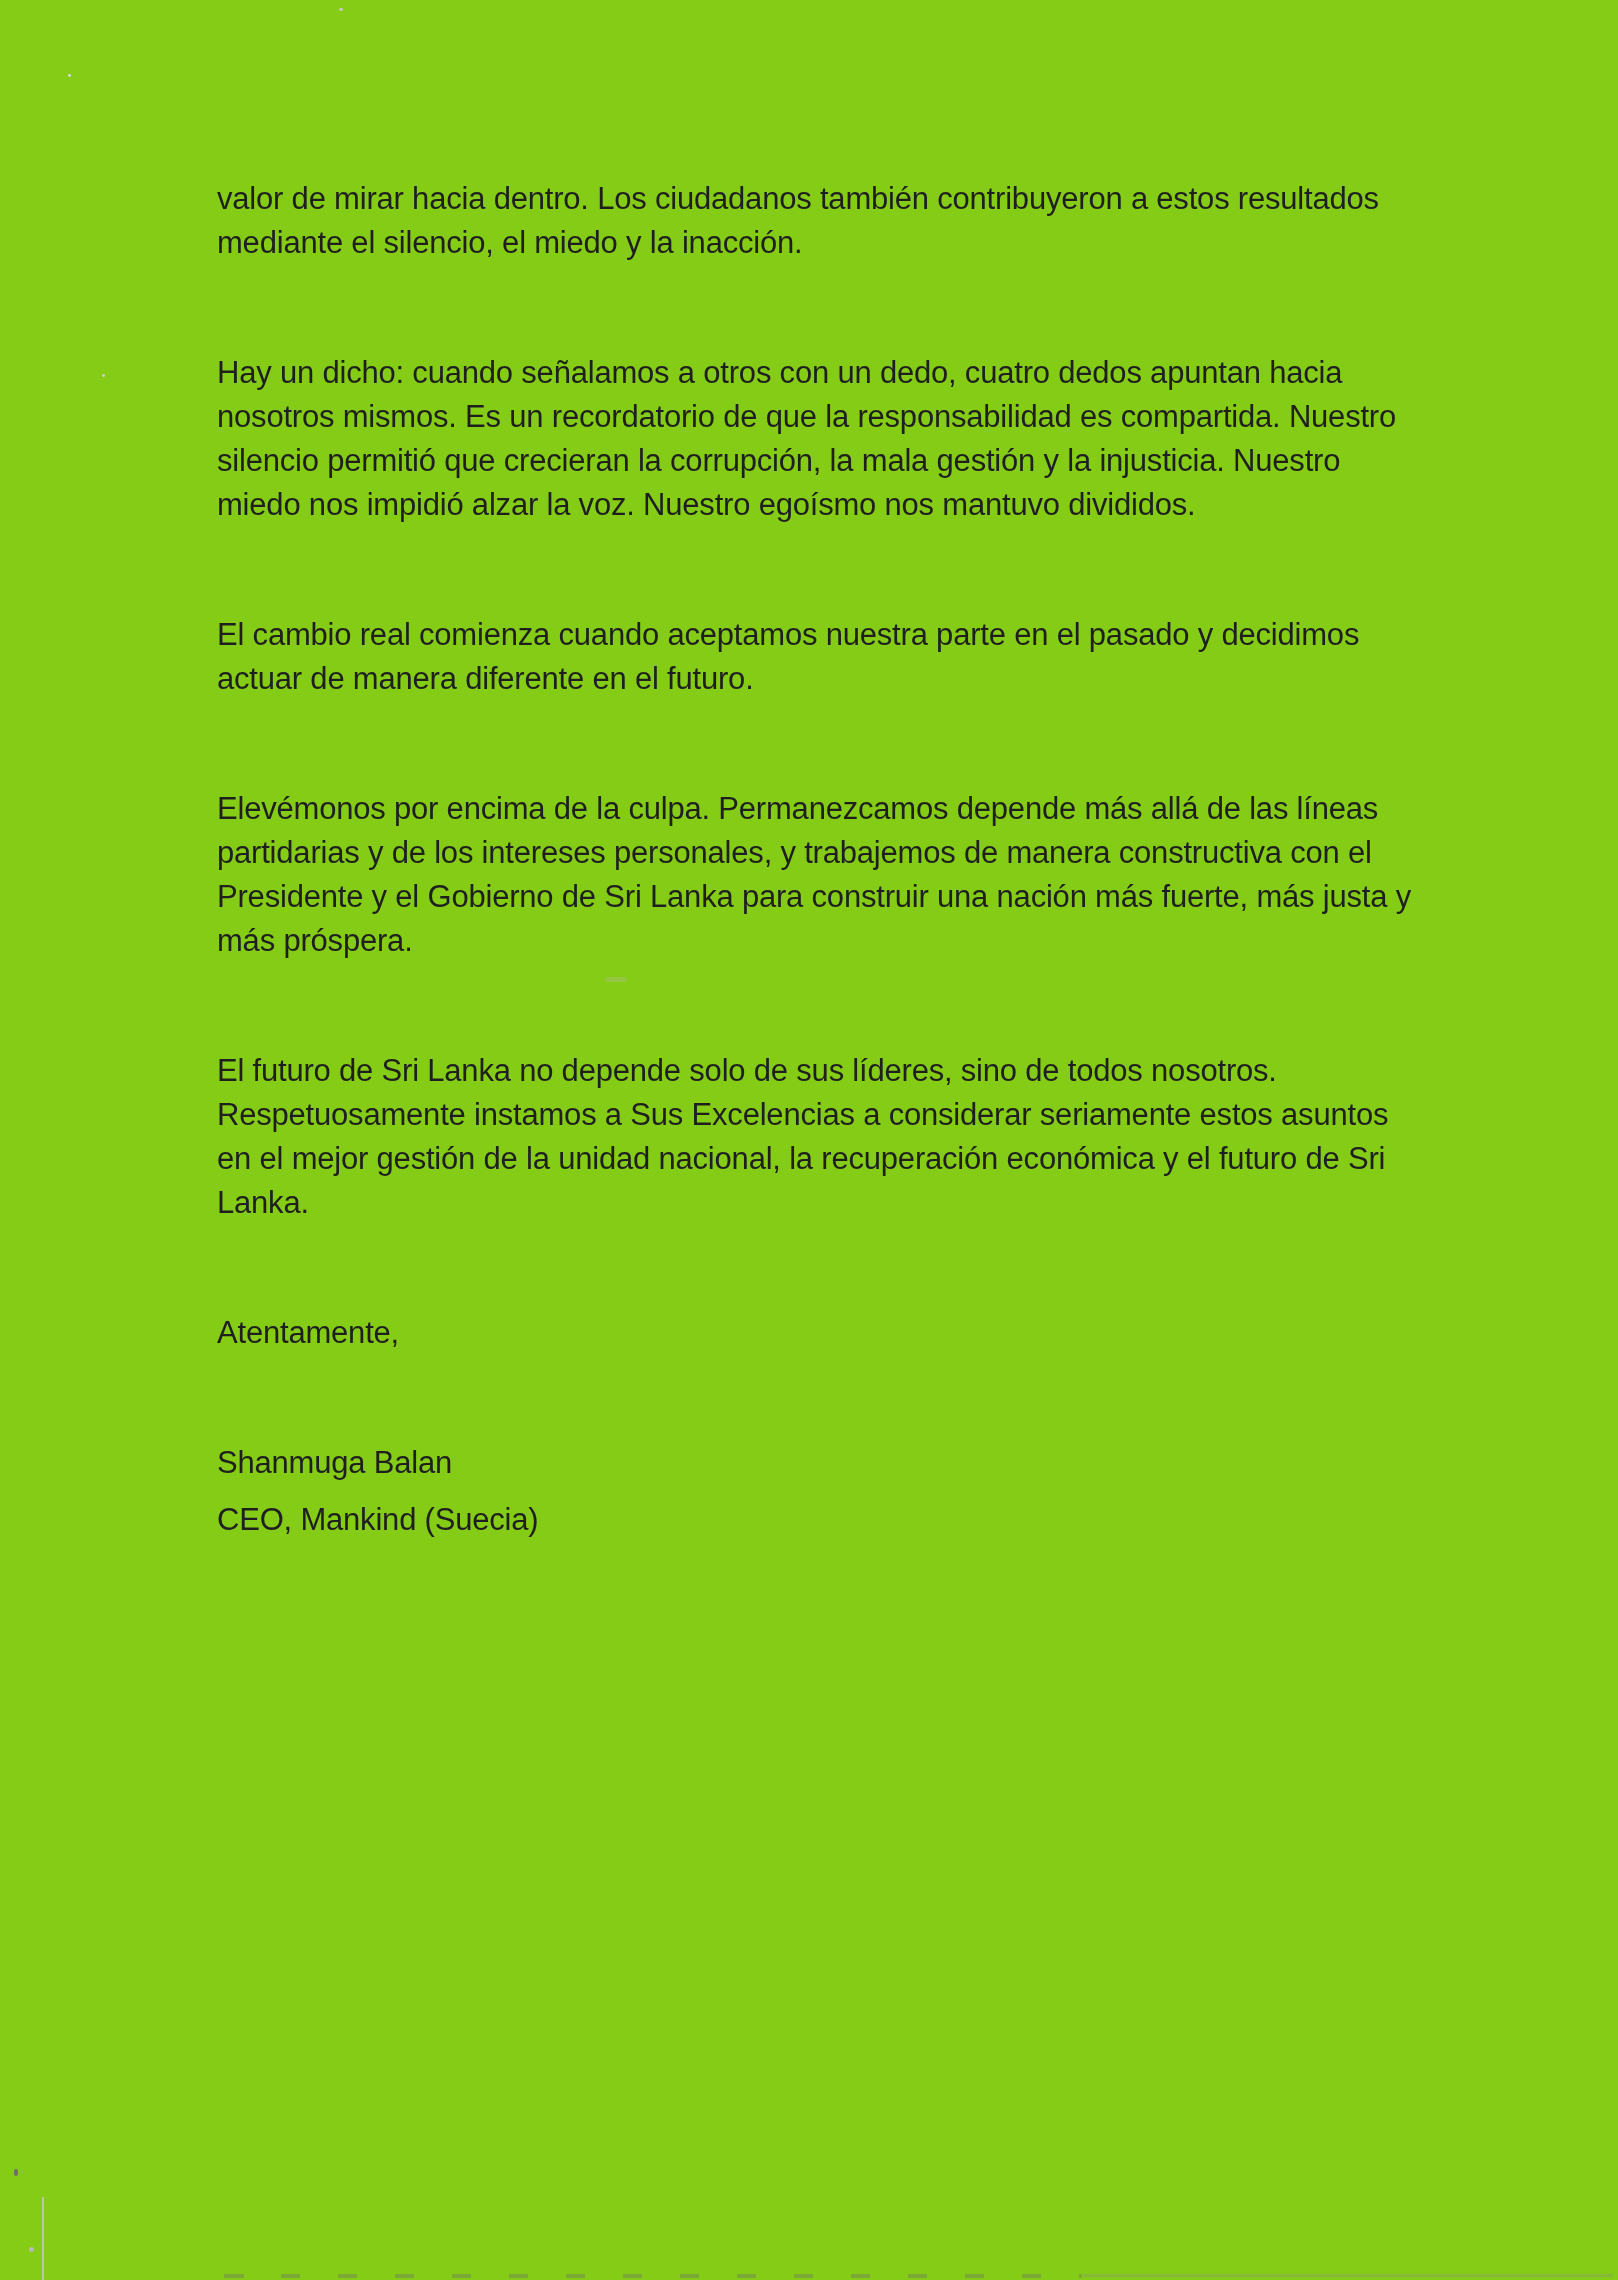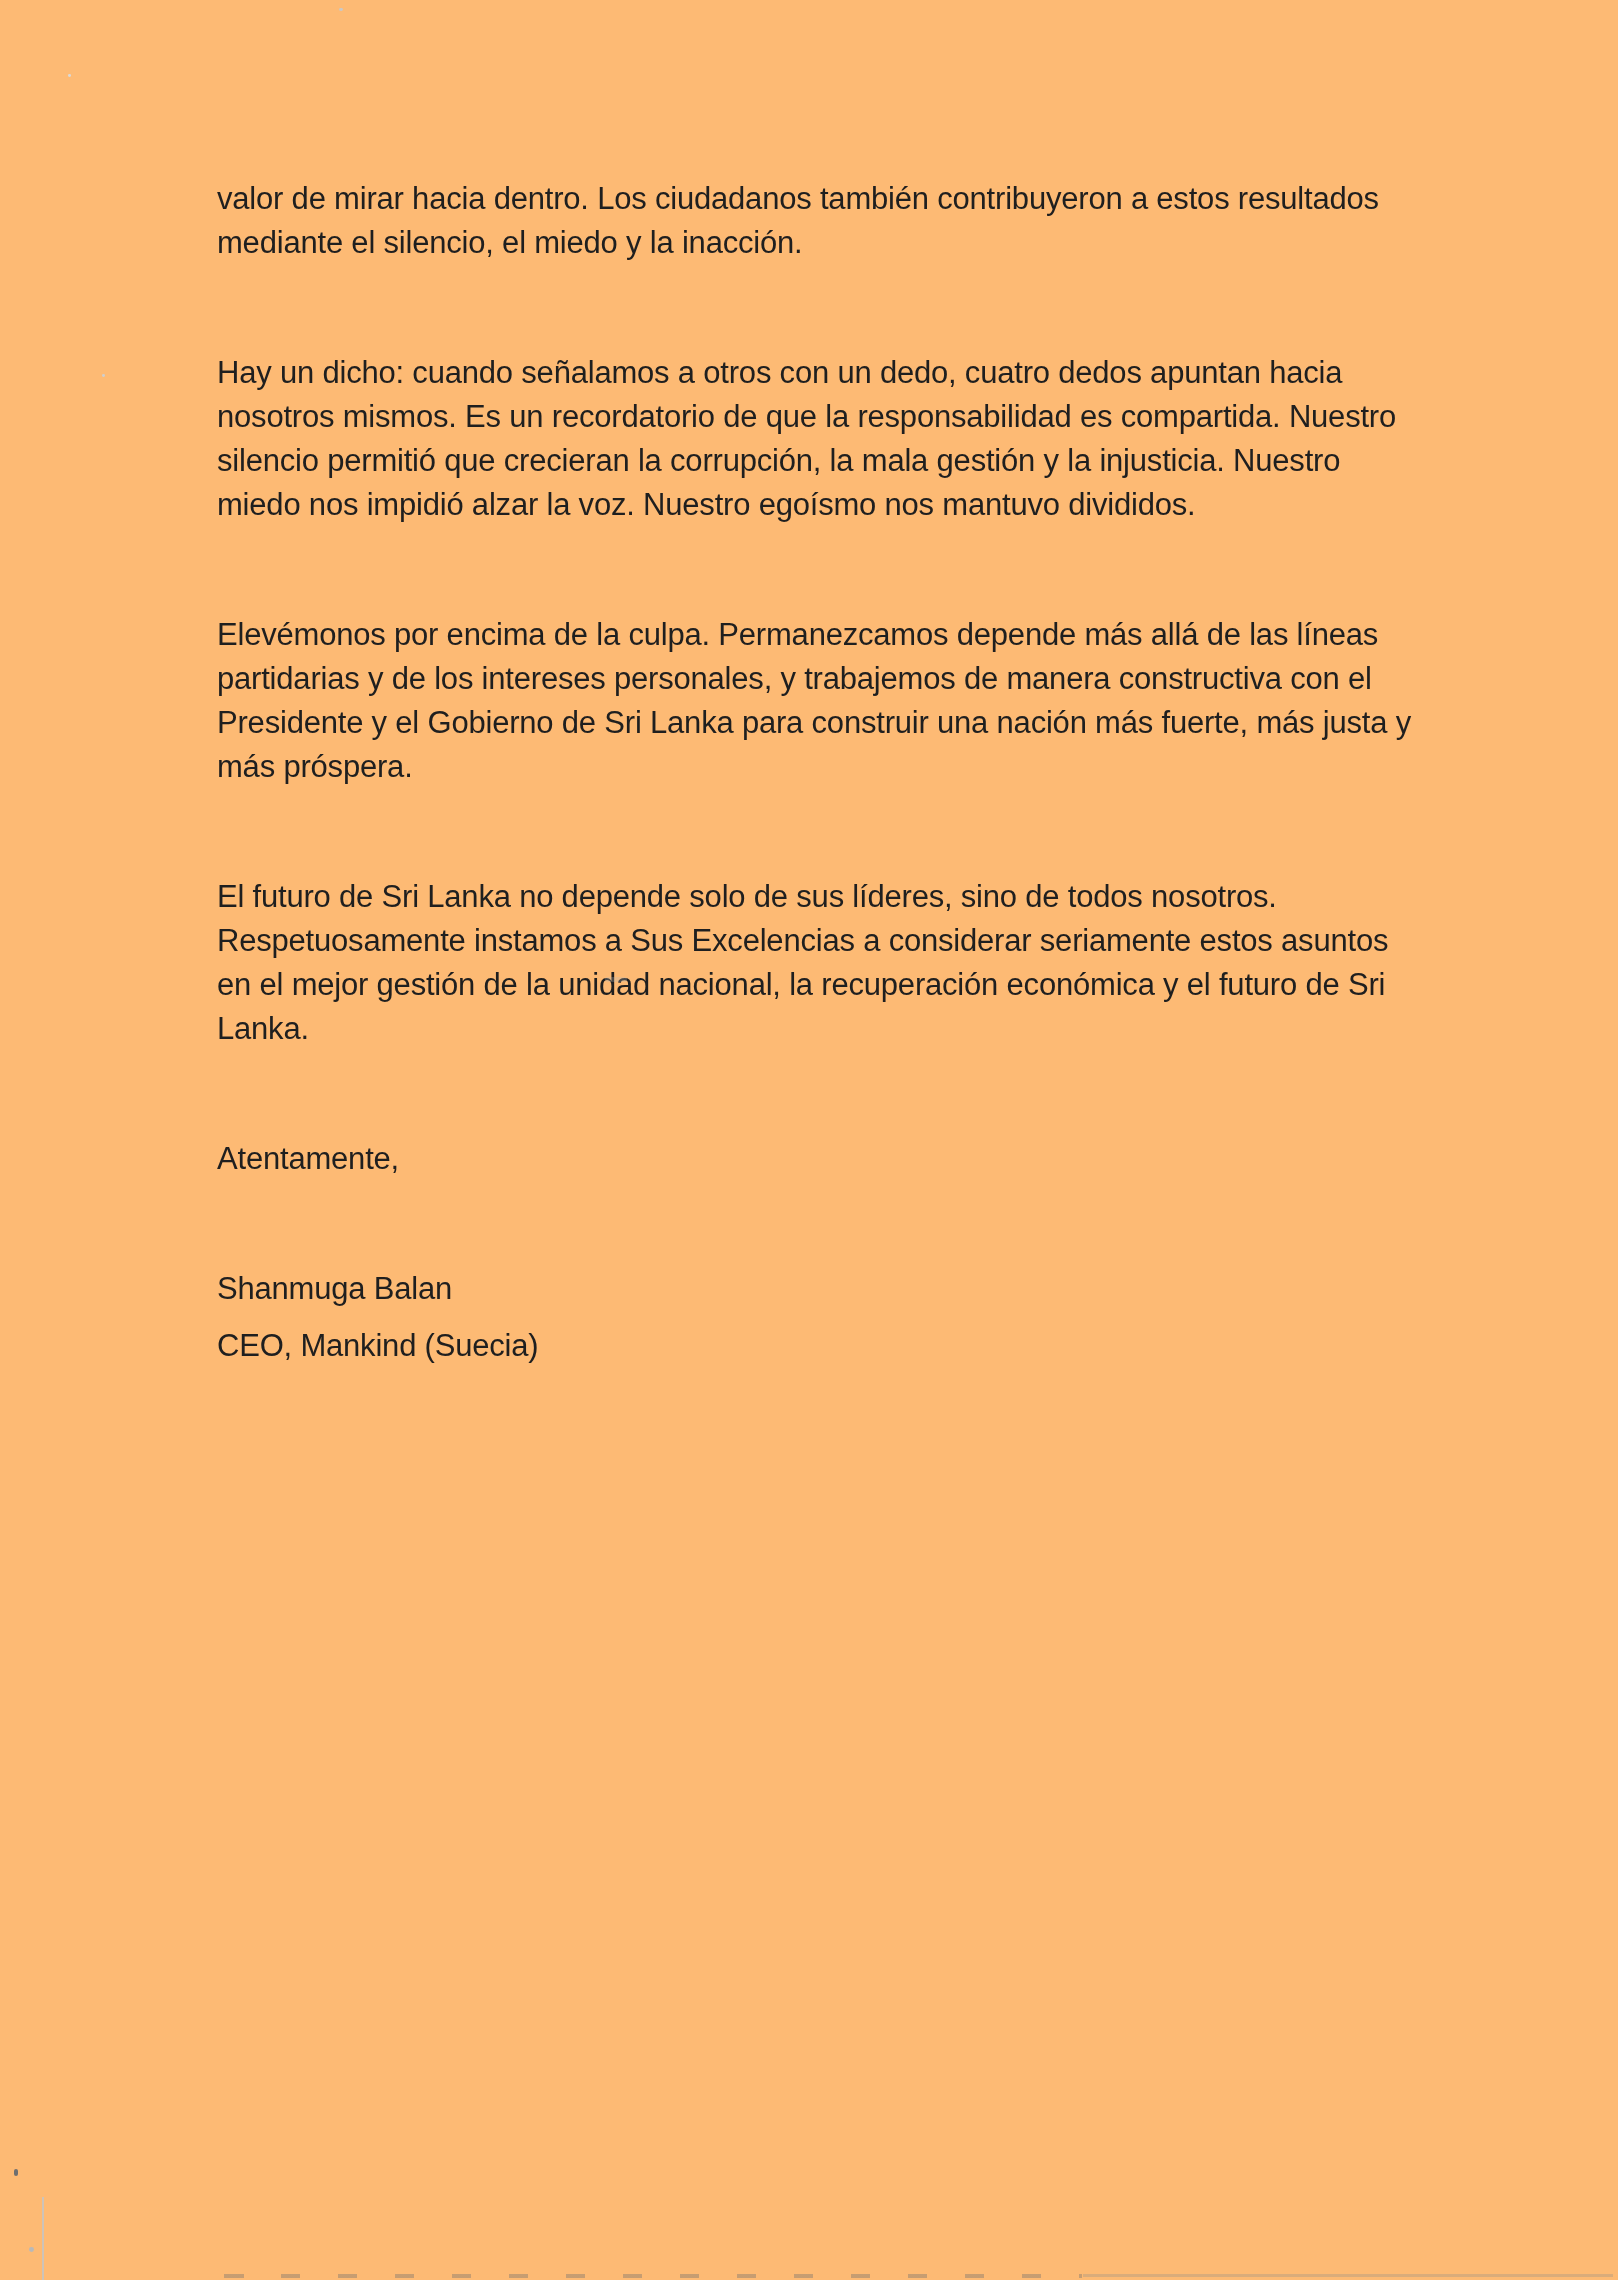--- a/index.html
+++ b/index.html
@@ -4,21 +4,21 @@
 <style>
   html, body {
     margin: 0;
     padding: 0;
     background: #e9e9e9;
   }
   .page {
     position: relative;
     width: 1619px;
     height: 2280px;
-    background: #fdba74;
+    background: #84cc16;
     overflow: hidden;
     font-family: "Liberation Sans", "DejaVu Sans", sans-serif;
     color: #1f1f1f;
   }
   .letter-body {
     position: absolute;
     top: 177px;
     left: 217px;
     right: 98px;
   }
@@ -77,20 +77,22 @@
 
 <div class="page">
 
   <main class="letter-body">
     <p class="para">valor de mirar hacia dentro. Los ciudadanos también contribuyeron a estos resultados
 mediante el silencio, el miedo y la inacción.</p>
     <p class="para">Hay un dicho: cuando señalamos a otros con un dedo, cuatro dedos apuntan hacia
 nosotros mismos. Es un recordatorio de que la responsabilidad es compartida. Nuestro
 silencio permitió que crecieran la corrupción, la mala gestión y la injusticia. Nuestro
 miedo nos impidió alzar la voz. Nuestro egoísmo nos mantuvo divididos.</p>
+    <p class="para">El cambio real comienza cuando aceptamos nuestra parte en el pasado y decidimos
+actuar de manera diferente en el futuro.</p>
     <p class="para">Elevémonos por encima de la culpa. Permanezcamos depende más allá de las líneas
 partidarias y de los intereses personales, y trabajemos de manera constructiva con el
 Presidente y el Gobierno de Sri Lanka para construir una nación más fuerte, más justa y
 más próspera.</p>
     <p class="para">El futuro de Sri Lanka no depende solo de sus líderes, sino de todos nosotros.
 Respetuosamente instamos a Sus Excelencias a considerar seriamente estos asuntos
 en el mejor gestión de la unidad nacional, la recuperación económica y el futuro de Sri
 Lanka.</p>
 
     <p class="para closing">Atentamente,</p>

